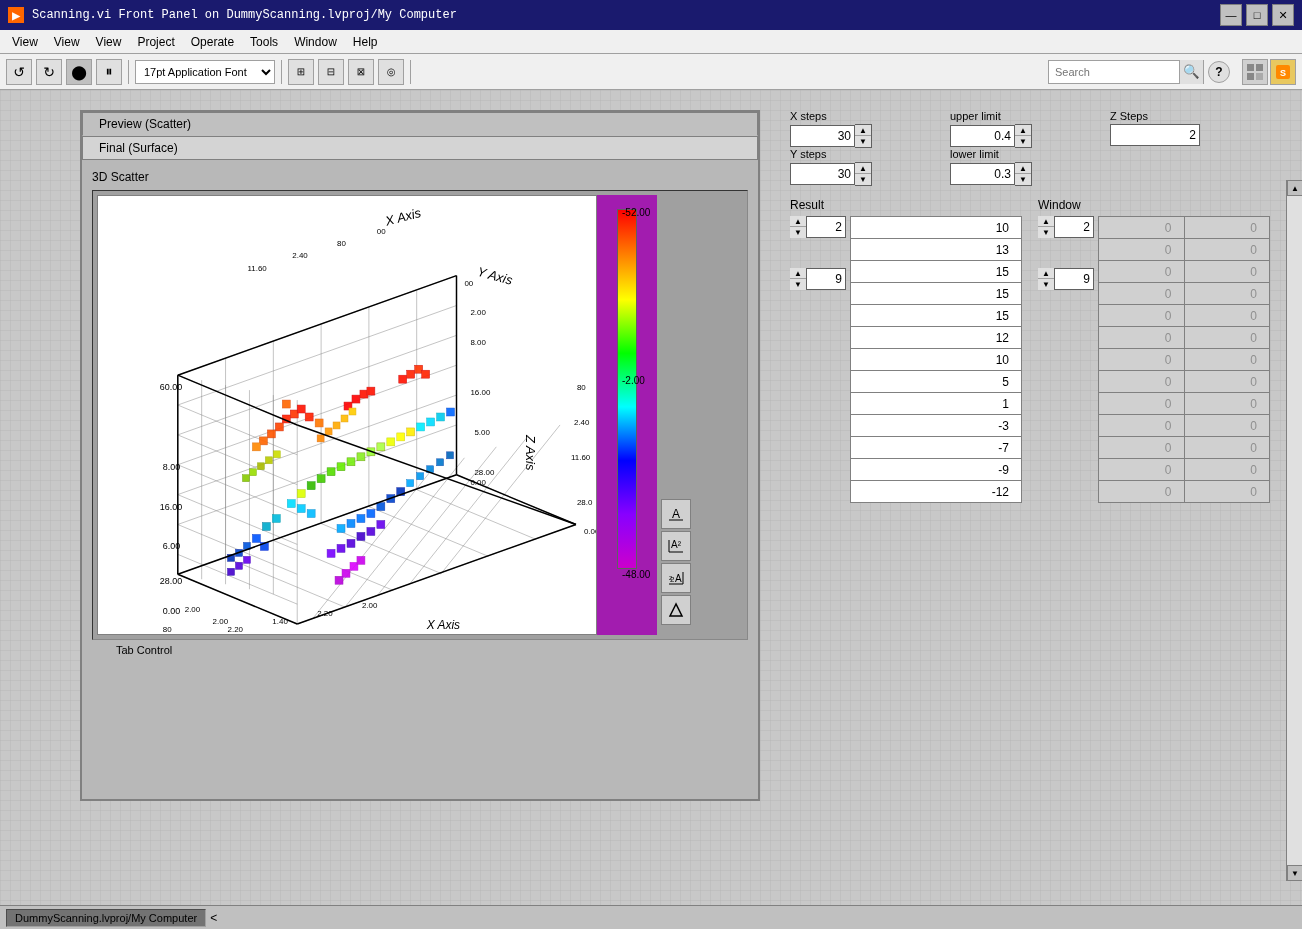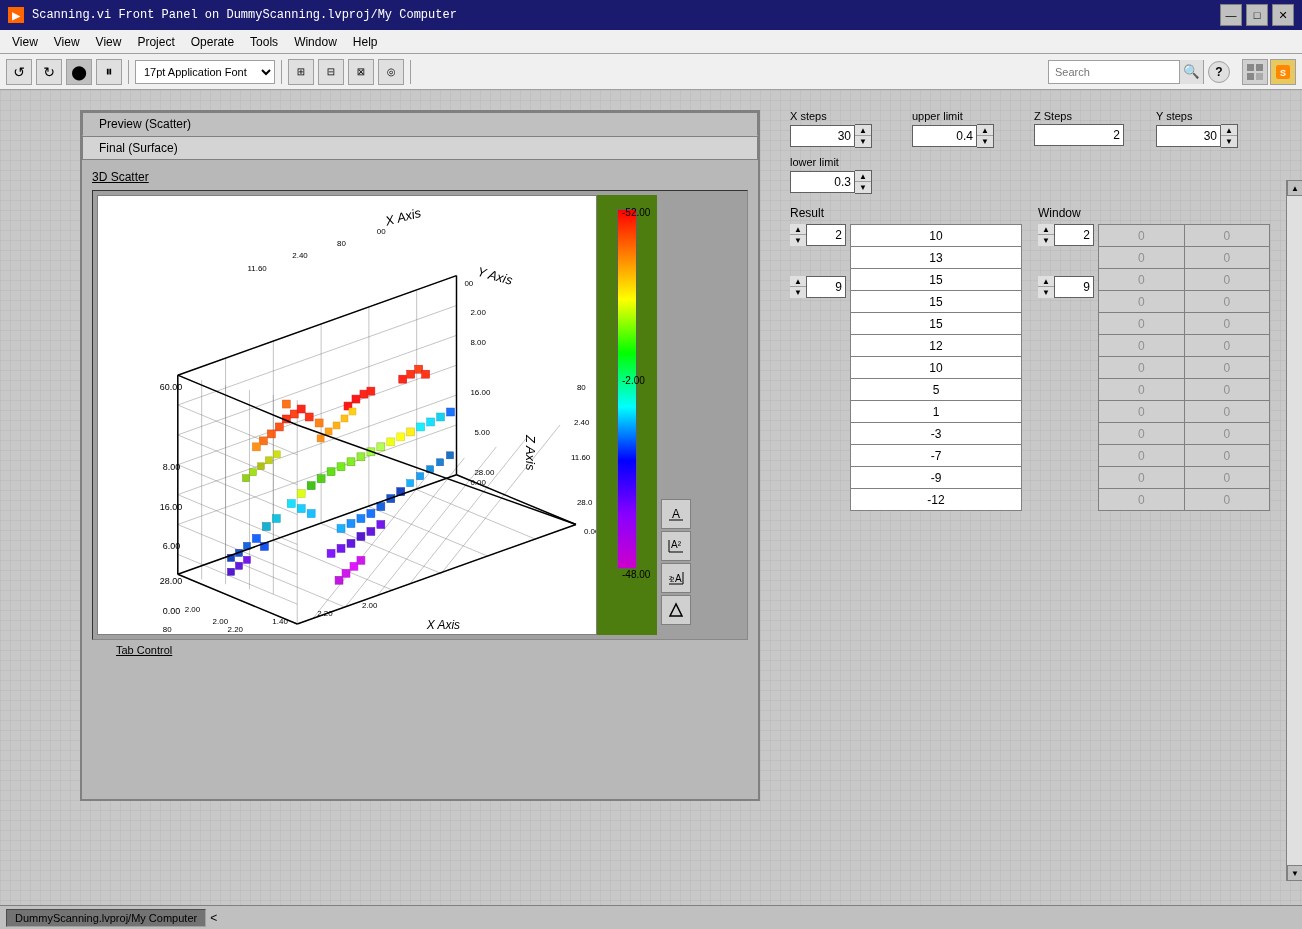--- a/index.html
+++ b/index.html
@@ -202,21 +202,20 @@
       font-weight: normal;
       border-bottom: 1px solid #c0c0c0;
       position: relative;
       z-index: 1;
     }
     .tab-content {
       background: #b8b8b8;
       padding: 10px;
       border-top: 1px solid #808080;
       min-height: 640px;
-      text-decoration: underline;
     }
 
     .scatter-title {
       font-size: 12px;
       margin-bottom: 6px;
       color: #000;
     }
 
     
     .scatter-container {
@@ -232,21 +231,21 @@
       height: 440px;
       background: white;
       border: 1px solid #808080;
       position: relative;
       overflow: hidden;
     }
 
     .color-bar {
       width: 60px;
       height: 440px;
-      background: #4d7c0f;
+      background: #a21caf;
       position: relative;
       display: flex;
       flex-direction: column;
       align-items: center;
       padding: 4px;
     }
     .color-gradient {
       width: 20px;
       height: 360px;
       background: linear-gradient(to bottom, 
@@ -308,22 +307,22 @@
     .right-panel {
       position: absolute;
       top: 20px;
       left: 790px;
       width: 480px;
     }
 
     
     .param-section {
       display: grid;
-      grid-template-columns: 1fr 1fr 1fr 1fr;
-      gap: 8px;
+      grid-template-columns: 1fr 1fr 1fr;
+      gap: 0;
       margin-bottom: 12px;
     }
     .param-group {
       display: flex;
       flex-direction: column;
       gap: 2px;
     }
     .param-label {
       font-size: 11px;
       color: #000;
@@ -404,21 +403,21 @@
       display: flex;
       flex-direction: column;
     }
     .data-table {
       border-collapse: collapse;
       flex: 1;
     }
     .data-table td {
       border: 1px solid #808080;
       background: white;
-      text-align: center;
+      text-align: right;
       padding: 1px 12px;
       font-size: 12px;
       height: 22px;
       min-width: 50px;
     }
     .data-table td.gray-cell {
       background: #d0d0d0;
       color: #909090;
     }
 

